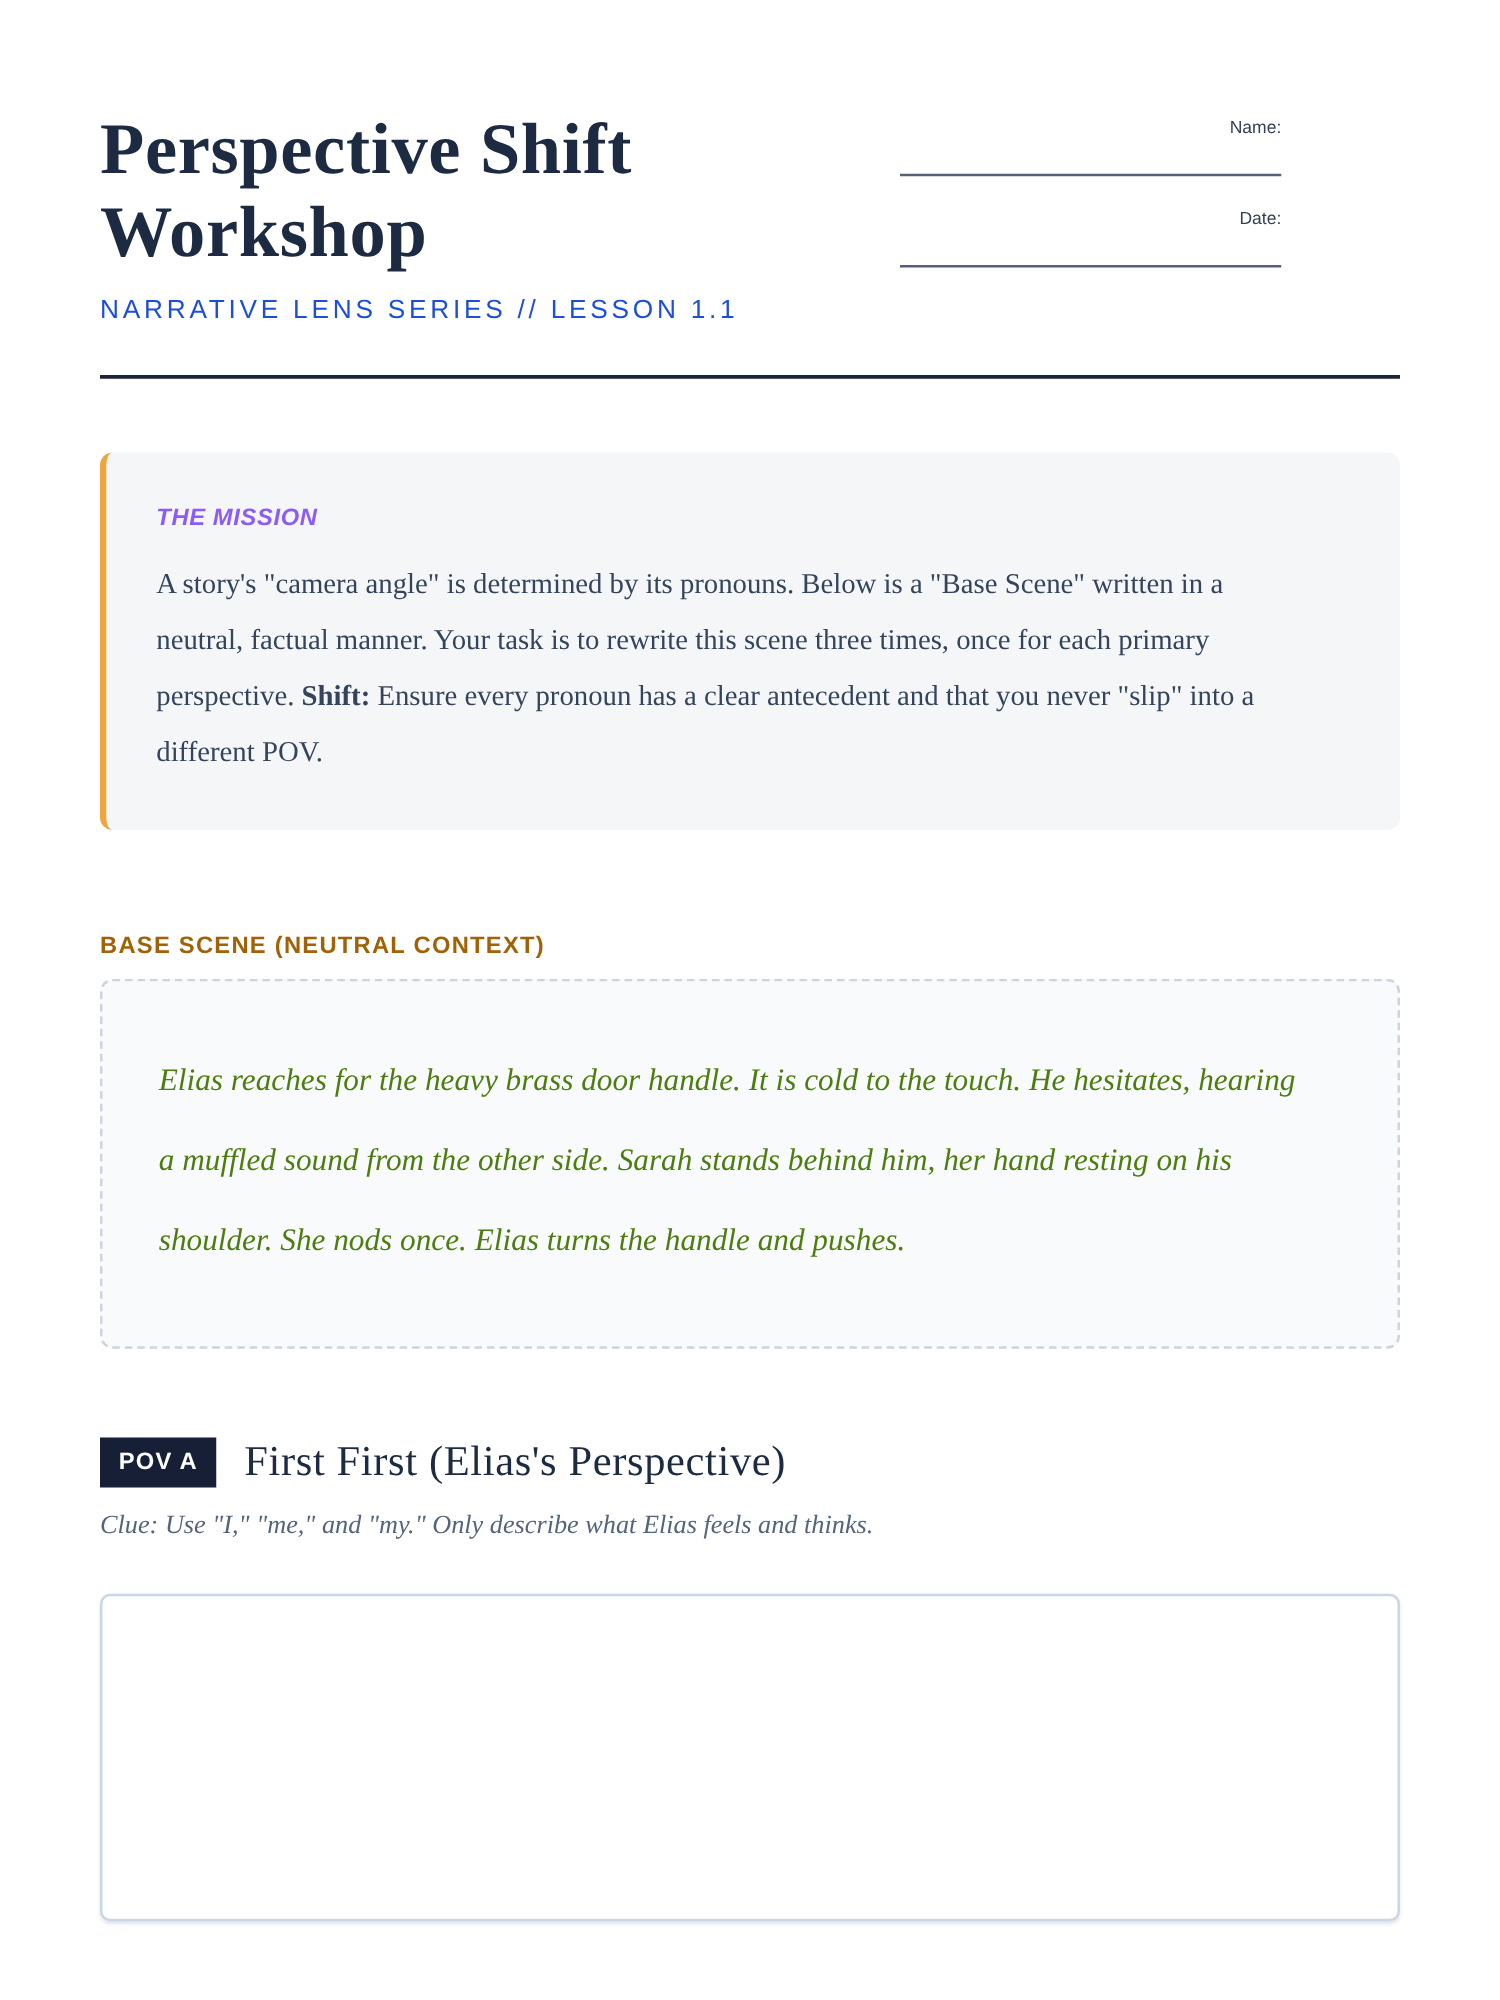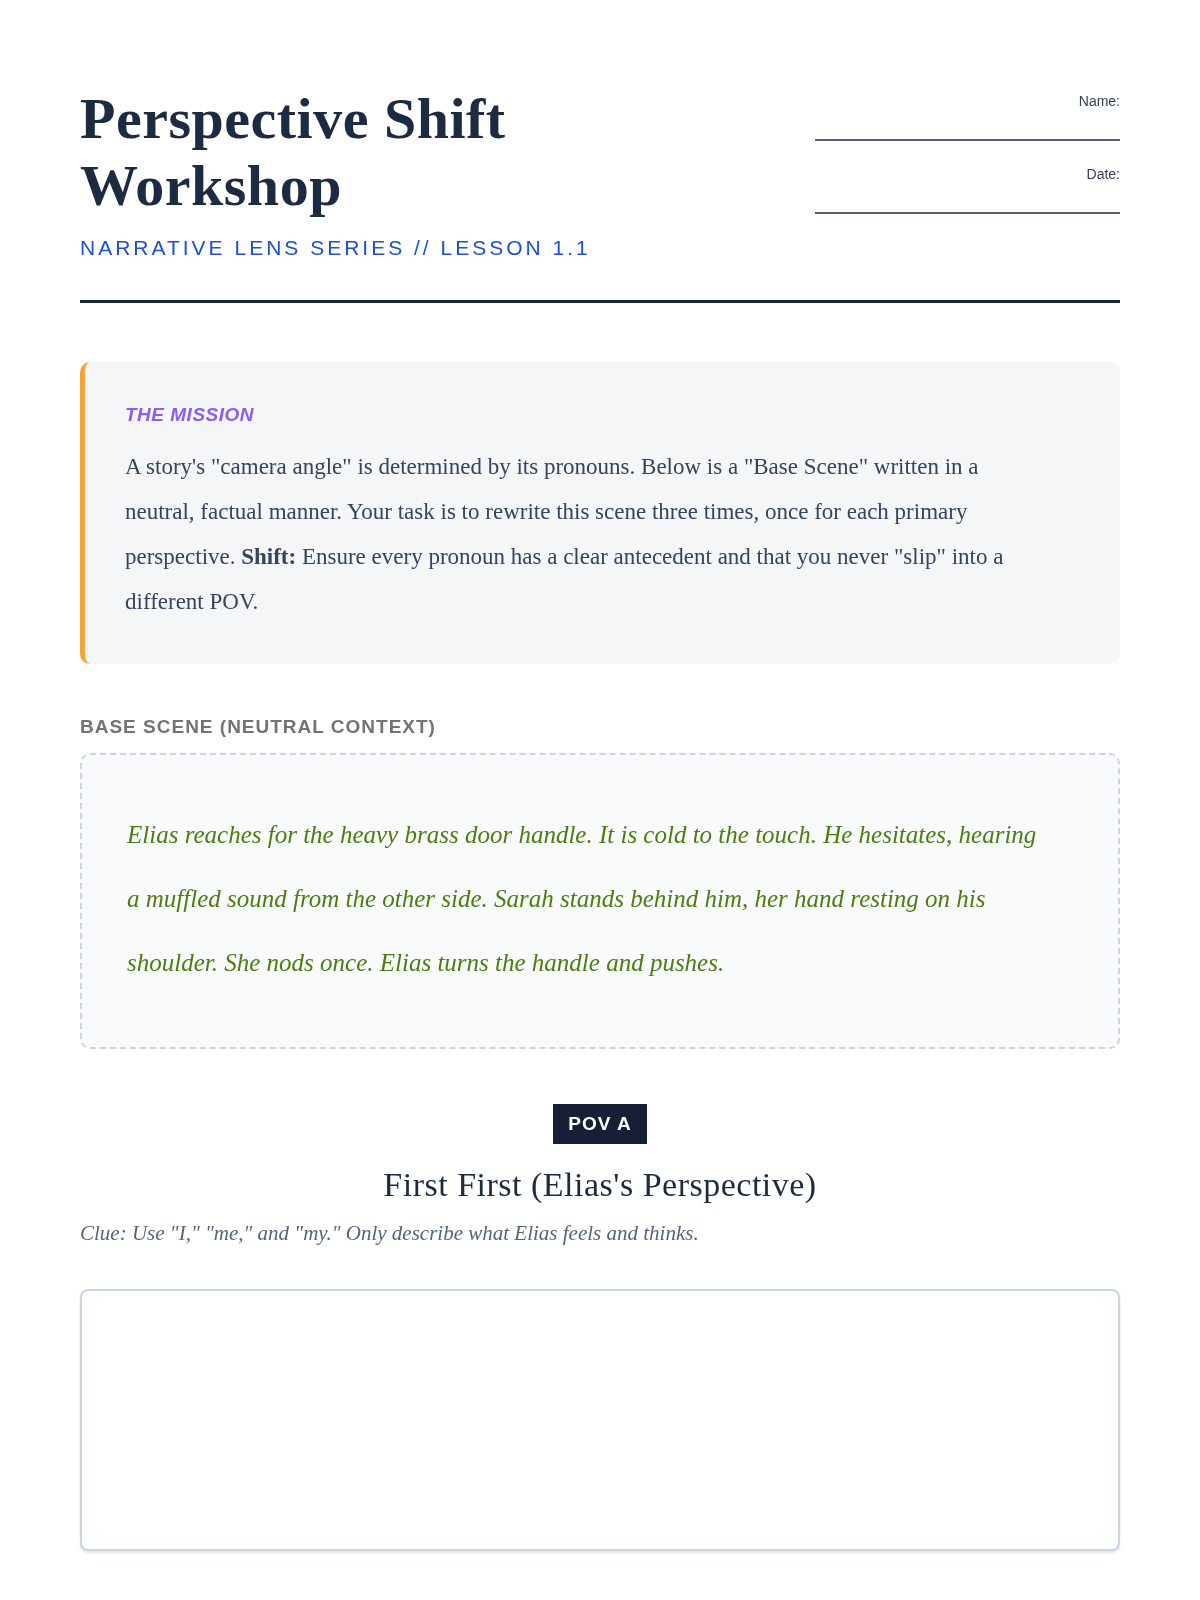--- a/index.html
+++ b/index.html
@@ -14,23 +14,21 @@
   .page {
     width: 1200px;
     height: 1600px;
     padding: 85px 80px 0 80px;
     background: #ffffff;
   }
 
   
   .header {
     display: flex;
-    justify-content: space-between;
     align-items: flex-start;
-    gap: 32px;
   }
   .header-left { width: 640px; }
   .doc-title {
     font-family: "Liberation Serif", "DejaVu Serif", serif;
     font-weight: 600;
     font-size: 58px;
     line-height: 1.16;
     color: #1d2b42;
     max-width: 520px;
     letter-spacing: 0.5px;
@@ -86,49 +84,48 @@
     font-family: "Liberation Serif", "DejaVu Serif", serif;
     font-size: 23px;
     line-height: 45px;
     color: #34445d;
     max-width: 935px;
   }
   .mission-body .focus-label { font-weight: 700; }
 
   
   .base-scene-label {
-    margin-top: 52px;
+    margin-top: 82px;
     font-size: 19px;
     font-weight: 700;
     letter-spacing: 1px;
-    color: #737373;
+    color: #a16207;
   }
   .base-scene-box {
     margin-top: 15px;
     border: 2px dashed #ccd4de;
     border-radius: 10px;
     background: #f8fafc;
     padding: 48px 60px 52px 45px;
   }
   .base-scene-text {
     font-family: "Liberation Serif", "DejaVu Serif", serif;
     font-style: italic;
     font-size: 25px;
     line-height: 64px;
     color: #4d7c0f;
     max-width: 920px;
   }
 
   
   .pov-header {
-    margin-top: 55px;
+    margin-top: 71px;
     display: flex;
     align-items: center;
     gap: 22px;
-    flex-direction: column;
   }
   .pov-badge {
     background: #161f36;
     color: #ffffff;
     font-size: 19px;
     font-weight: 700;
     letter-spacing: 1px;
     padding: 9px 15px;
     display: inline-block;
   }

